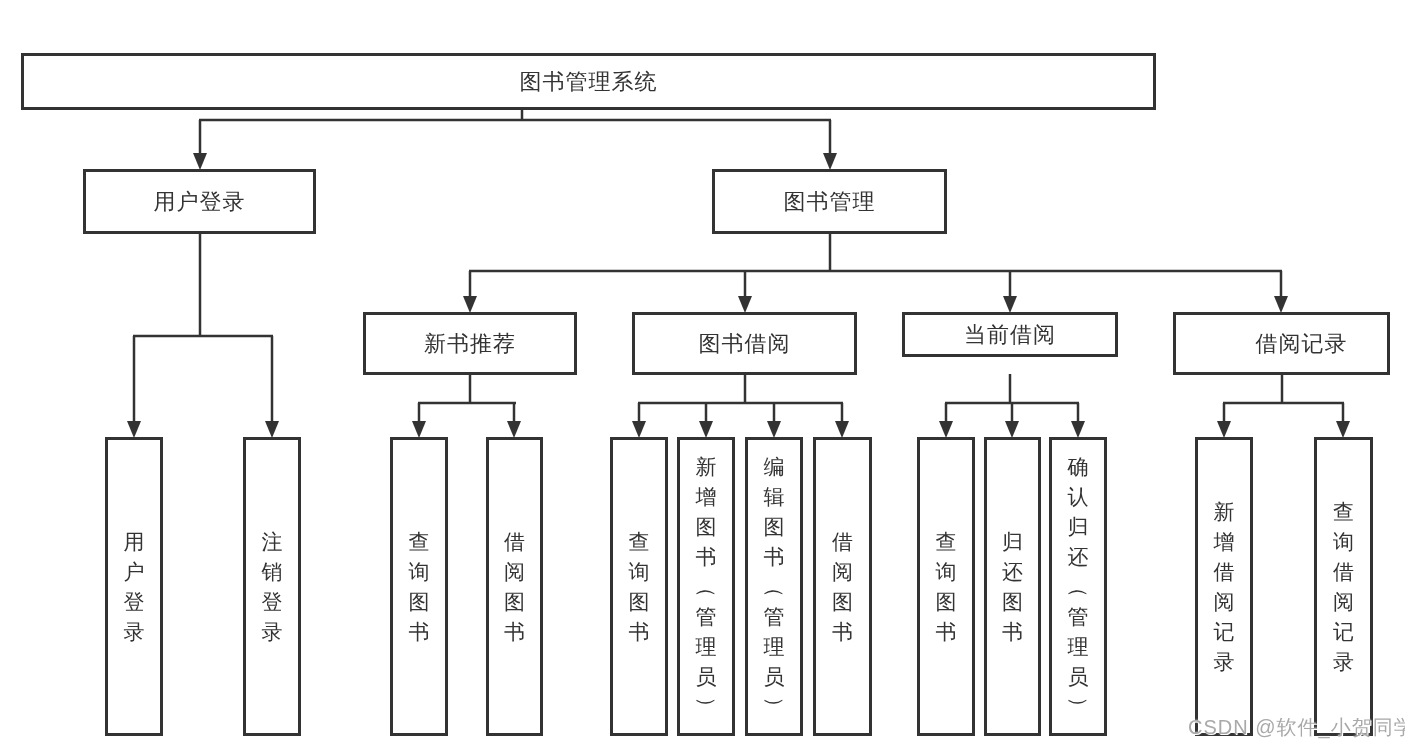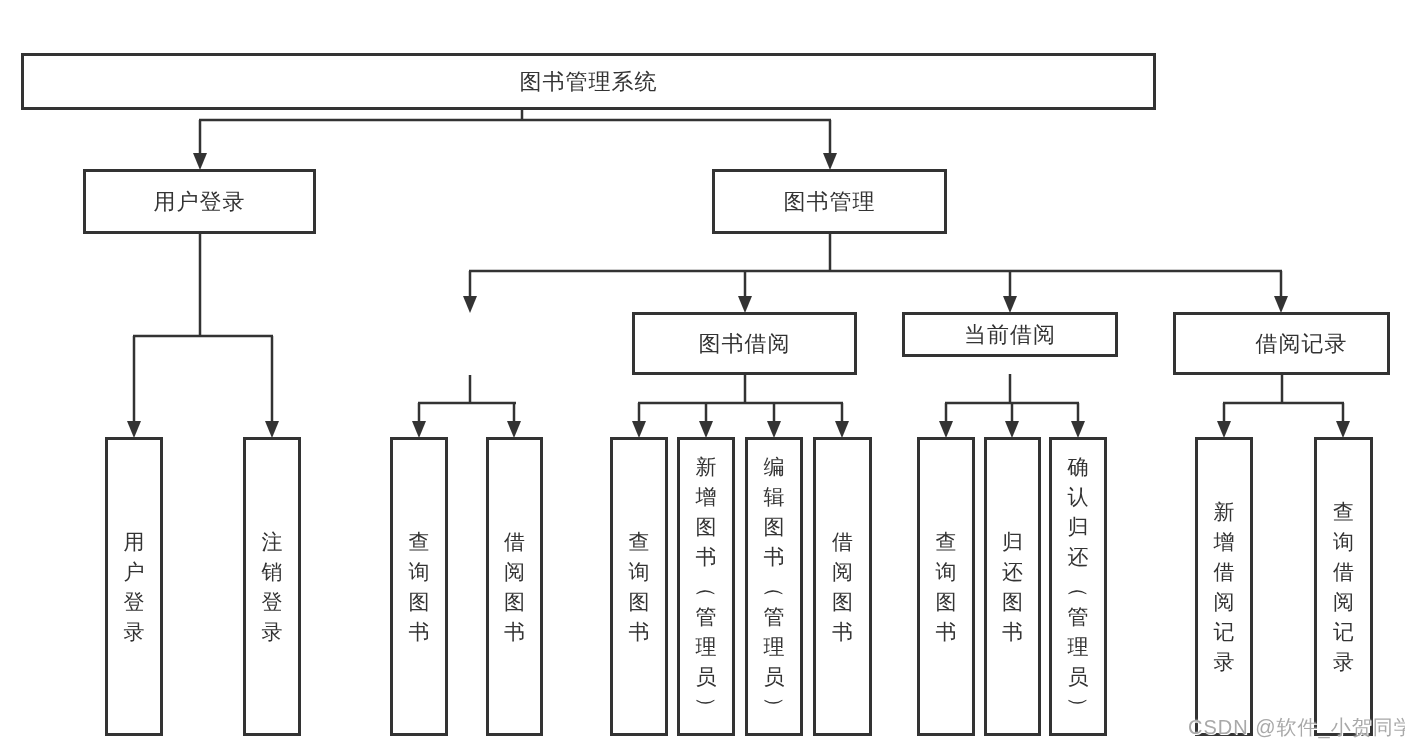--- a/index.html
+++ b/index.html
@@ -89,20 +89,23 @@
     <span>图书管理系统</span>
   </div>
 
   <div class="node" style="left:712px;top:169px;width:235px;height:65px;">
     <span>图书管理</span>
   </div>
   <div class="node" style="left:83px;top:169px;width:233px;height:65px;">
     <span>用户登录</span>
   </div>
 
+  <div class="node" style="left:363px;top:312px;width:214px;height:63px;">
+    <span>新书推荐</span>
+  </div>
   <div class="node" style="left:632px;top:312px;width:225px;height:63px;">
     <span>图书借阅</span>
   </div>
   <div class="node" style="left:902px;top:312px;width:216px;height:45px;">
     <span>当前借阅</span>
   </div>
   <div class="node" style="left:1173px;top:312px;width:217px;height:63px;padding-left:40px;">
     <span>借阅记录</span>
   </div>
 

